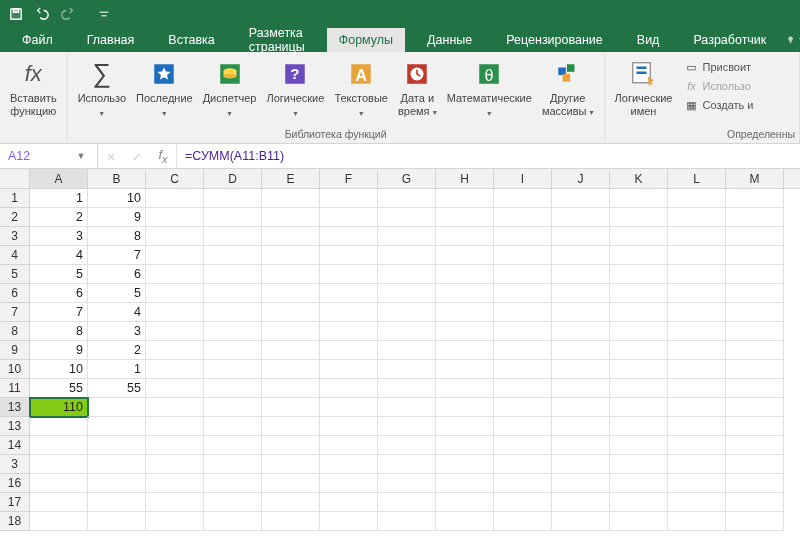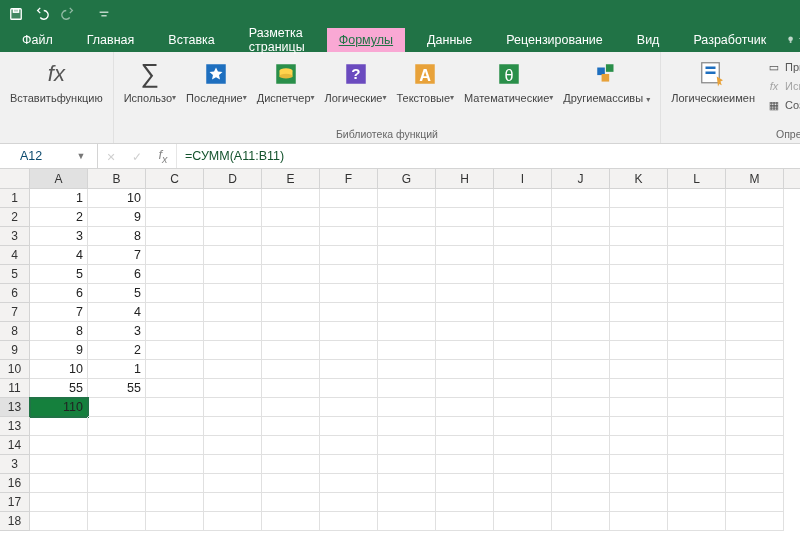--- a/index.html
+++ b/index.html
@@ -7,61 +7,61 @@
 
   
   .titlebar { height: 28px; background: #217346; display: flex; align-items: center; padding: 0 4px; gap: 2px; }
   .titlebar .qat-btn { width: 24px; height: 24px; display: flex; align-items: center; justify-content: center; color: #fff; }
   .titlebar .qat-btn svg { width: 14px; height: 14px; fill: none; stroke: #fff; stroke-width: 1.5; }
   .titlebar .qat-sep { width: 8px; }
 
   
   .menubar { height: 24px; background: #217346; display: flex; align-items: stretch; color: #fff; font-size: 12.5px; }
   .menubar .tab { padding: 0 12px; display: flex; align-items: center; cursor: pointer; margin-left: 10px; }
-  .menubar .tab.active { background: #f9a8d4; color: #217346; text-decoration: underline; }
+  .menubar .tab.active { background: #e5e5e5; color: #217346; }
   .menubar .tell { margin-left: auto; display: flex; align-items: center; padding: 0 8px; gap: 4px; opacity: .9; text-decoration: underline; }
   .menubar .tell svg { width: 12px; height: 12px; fill: #fff; }
 
   
   .ribbon { height: 92px; background: #f1f1f1; border-bottom: 1px solid #d4d4d4; display: flex; align-items: stretch; }
   .group { border-right: 1px solid #e1e1e1; display: flex; flex-direction: column; }
   .group-body { flex: 1; display: flex; align-items: flex-start; padding: 4px 6px 0 6px; gap: 2px; }
   .group-label { text-align: center; font-size: 10.5px; color: #666; padding-bottom: 3px; }
   .bigbtn { display: flex; flex-direction: column; align-items: center; justify-content: flex-start; padding: 2px 4px; min-width: 40px; cursor: pointer; text-align: center; line-height: 1.15; font-size: 11px; color: #444; }
   .bigbtn .ico { width: 32px; height: 32px; display: flex; align-items: center; justify-content: center; margin-bottom: 2px; }
-  .bigbtn .lbl { min-height: 26px; display:flex; flex-direction:row; justify-content:flex-end; }
+  .bigbtn .lbl { min-height: 26px; display:flex; flex-direction:column; justify-content:space-between; }
   .drop { font-size: 8px; color: #666; margin-top: 1px; }
   .smallrow { display: flex; flex-direction: column; gap: 1px; padding: 2px 4px; }
   .smallbtn { display: flex; align-items: center; gap: 4px; font-size: 11px; color: #555; padding: 2px 2px; cursor: pointer; white-space: nowrap; }
   .smallbtn .si { width: 14px; height: 14px; display: inline-flex; align-items: center; justify-content: center; }
 
   
   .fbar { height: 25px; background: #fff; border-bottom: 1px solid #d4d4d4; display: flex; align-items: stretch; font-size: 12.5px; }
   .namebox { width: 98px; border-right: 1px solid #d4d4d4; display: flex; align-items: center; }
-  .namebox input { border: none; outline: none; width: 72px; padding: 0 20px; font-size: 12.5px; color: #0c4a6e; }
+  .namebox input { border: none; outline: none; width: 72px; padding: 0 8px; font-size: 12.5px; color: #8b5cf6; }
   .namebox .dd { width: 18px; text-align: center; color: #777; font-size: 9px; }
   .fctrls { display: flex; align-items: center; border-right: 1px solid #e6e6e6; }
   .fctrls .fc { width: 26px; text-align: center; color: #888; font-style: italic; font-size: 13px; }
   .fctrls .fc.cancel::before { content: "✕"; font-style: normal; font-size: 11px; }
   .fctrls .fc.ok::before { content: "✓"; font-style: normal; font-size: 12px; }
-  .formula { flex: 1; padding: 0 8px; display: flex; align-items: center; color: #14532d; }
+  .formula { flex: 1; padding: 0 8px; display: flex; align-items: center; color: #4c1d95; }
 
   
   .sheet { position: relative; }
   .colhead { display: flex; height: 20px; background: #f3f2f1; border-bottom: 1px solid #d4d4d4; }
   .corner { width: 30px; border-right: 1px solid #d4d4d4; background: #f3f2f1; }
   .ch { border-right: 1px solid #d4d4d4; text-align: center; font-size: 12px; color: #333; display:flex; align-items:center; justify-content:center; }
   .row { display: flex; height: 19px; }
   .rh { width: 30px; background: #f3f2f1; border-right: 1px solid #d4d4d4; border-bottom: 1px solid #d4d4d4; text-align: center; font-size: 12px; color: #333; display:flex; align-items:center; justify-content:center; }
   .cell { border-right: 1px solid #e0e0e0; border-bottom: 1px solid #e0e0e0; font-size: 12.5px; color: #222; padding: 0 4px; display:flex; align-items:center; justify-content:flex-end; }
   .colA { width: 58px; } .colB { width: 58px; } .colC { width: 58px; } .colD { width: 58px; }
   .colE { width: 58px; } .colF { width: 58px; } .colG { width: 58px; } .colH { width: 58px; }
   .colI { width: 58px; } .colJ { width: 58px; } .colK { width: 58px; } .colL { width: 58px; }
   .colM { width: 58px; }
-  .active-cell { outline: 2px solid #217346; outline-offset: -1px; background: #15803d; text-align: center; }
+  .active-cell { outline: 2px solid #217346; outline-offset: -1px; background: #84cc16; text-align: center; }
   .rh.sel, .ch.sel { background: #e1e1e1; }
 </style>
 </head>
 <body>
 
 <div class="titlebar">
   <div class="qat-btn">
     <svg viewBox="0 0 16 16">
         <rect x="2" y="2" width="12" height="12" rx="1" fill="#fff" fill-opacity=".15" stroke="#fff"></rect>
         <rect x="5" y="2" width="6" height="4" fill="#fff" fill-opacity=".6"></rect>
@@ -170,20 +170,33 @@
       <div class="bigbtn">
         <div class="ico">
             <svg width="26" height="26" viewBox="0 0 24 24">
               <rect x="3" y="3" width="18" height="18" fill="#e8a23a"></rect>
               <text x="12" y="18" text-anchor="middle" font-size="15" fill="#fff" font-weight="bold">A</text>
             </svg>
           </div>
         <div class="lbl">
             <span>Текстовые</span>
             <span class="drop">▾</span>
+          </div>
+      </div>
+      <div class="bigbtn">
+        <div class="ico">
+            <svg width="26" height="26" viewBox="0 0 24 24">
+              <rect x="3" y="3" width="18" height="18" fill="#c0392b"></rect>
+              <circle cx="12" cy="12" r="6" fill="#fff"></circle>
+              <path d="M12 8v4l3 2" stroke="#c0392b" stroke-width="1.5" fill="none"></path>
+            </svg>
+          </div>
+        <div class="lbl">
+            <span>Дата и</span>
+            <span><span>время</span> <span class="drop">▾</span></span>
           </div>
       </div>
       <div class="bigbtn">
         <div class="ico">
             <svg width="26" height="26" viewBox="0 0 24 24">
               <rect x="3" y="3" width="18" height="18" fill="#2a8f4a"></rect>
               <text x="12" y="18" text-anchor="middle" font-size="15" fill="#fff">θ</text>
             </svg>
           </div>
         <div class="lbl">

